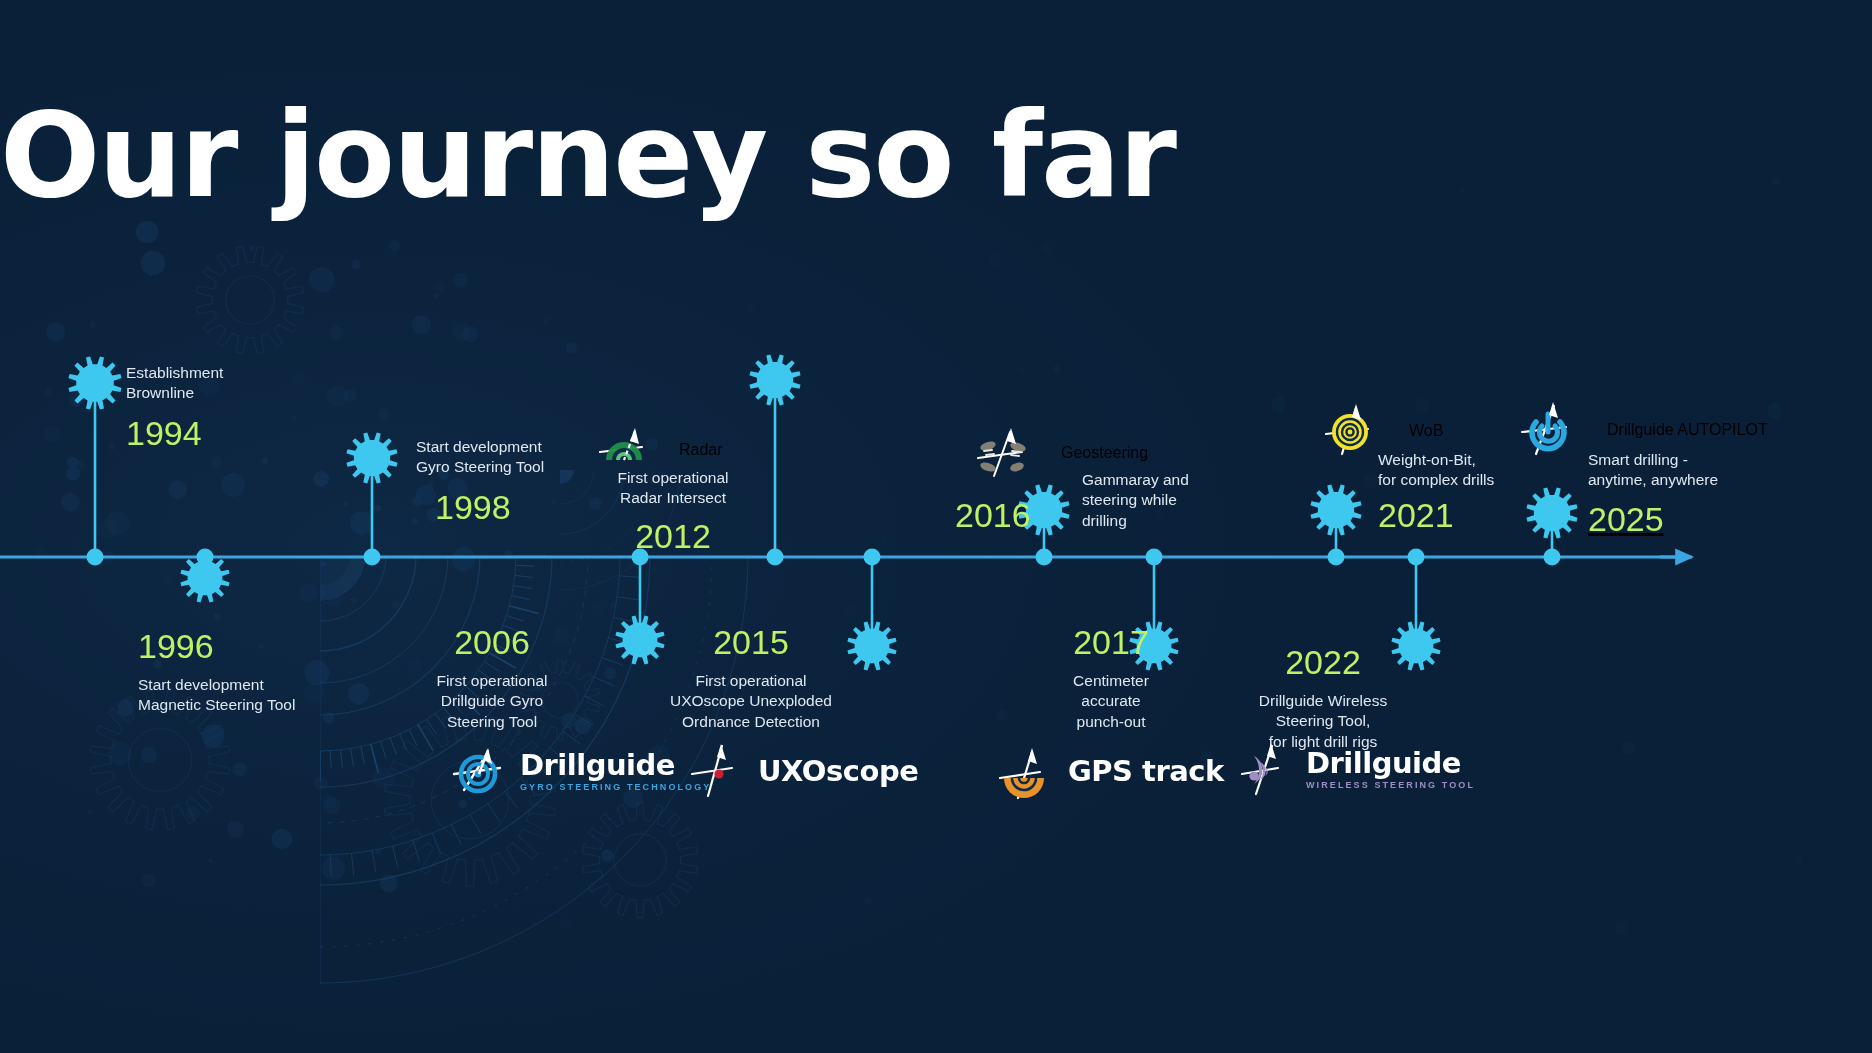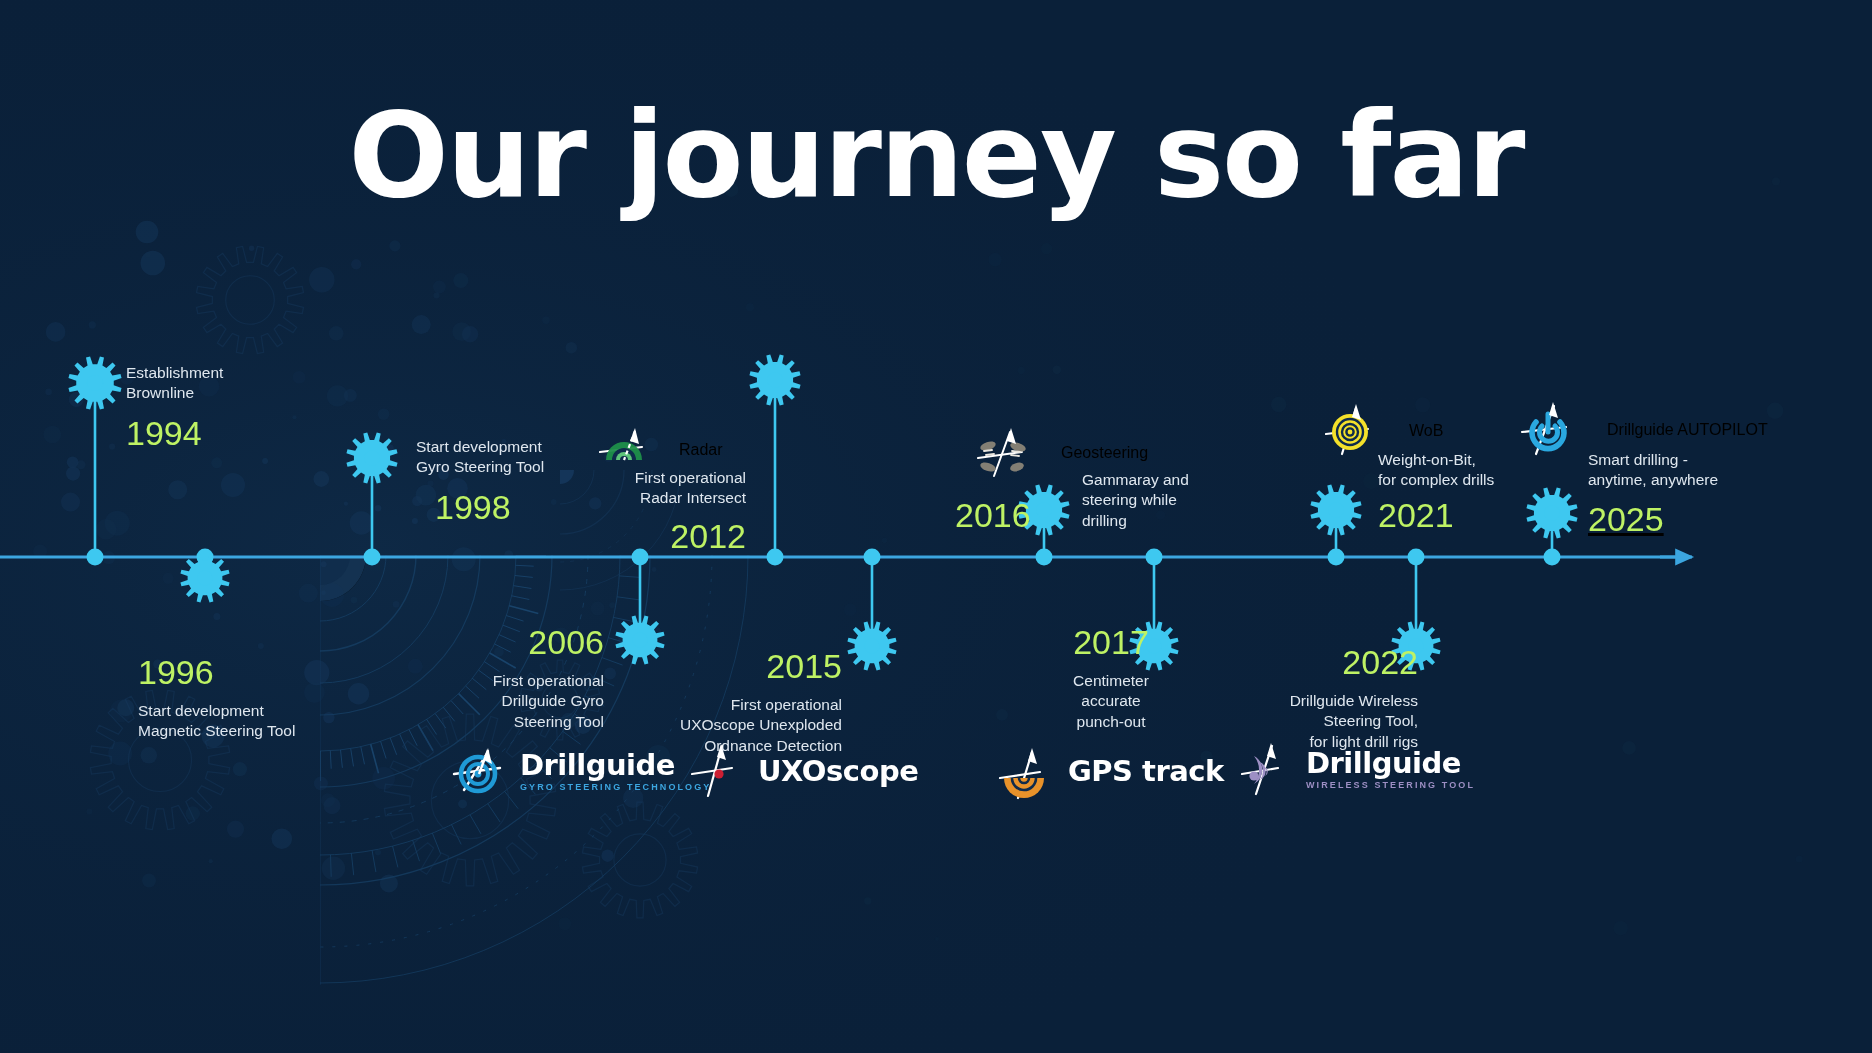--- a/index.html
+++ b/index.html
@@ -9,21 +9,21 @@
     font-family:"Liberation Sans", sans-serif;
     position:relative;
   }
   #stage{position:absolute;inset:0;width:1872px;height:1053px;}
 
   
   #bg{position:absolute;inset:0;width:100%;height:100%;pointer-events:none;}
 
   
   .title{
-    position:absolute;left:0;right:0;top:96px;text-align:center;
+    position:absolute;left:0;right:0;top:96px;
     color:#ffffff;font-weight:800;font-size:118px;line-height:1;
     letter-spacing:-2px;
     font-family:"DejaVu Sans","Liberation Sans",sans-serif;
     white-space:nowrap;
   }
 
   
   #axis{position:absolute;left:0;top:0;width:1872px;height:1053px;pointer-events:none;}
 
   
@@ -34,21 +34,21 @@
   }
   .ms .desc{
     color:#dfe7ef;font-size:15.5px;line-height:1.32;font-weight:400;
     white-space:pre-line;
   }
   .ms .head{
     color:#dfe7ef;font-size:15.5px;line-height:1.32;font-weight:400;
     white-space:pre-line;
   }
   .ta-l{text-align:left;}
-  .ta-r{text-align:right;}
+  .ta-r{text-align:center;}
   .ta-c{text-align:center;}
 
   
   .brand{position:absolute;display:flex;align-items:center;gap:10px;}
   .brand .bmark{flex:0 0 auto;}
   .brand .btxt{display:flex;flex-direction:column;justify-content:center;line-height:1;}
   .brand .bname{
     color:#ffffff;font-weight:800;font-size:29px;letter-spacing:-0.5px;
     font-family:"DejaVu Sans","Liberation Sans",sans-serif;white-space:nowrap;
   }
@@ -564,21 +564,21 @@
         <circle cx="1552" cy="513" r="7.8" fill="#3ec8f0"></circle>
       </g>
   </svg>
 
   <div class="ms ta-l" style="left:126px;top:363px;width:230px;">
     <div class="head">Establishment
 Brownline</div>
     <div class="year" style="margin-top:12px;">1994</div>
   </div>
 
-  <div class="ms ta-l" style="left:138px;top:655px;width:260px;">
+  <div class="ms ta-l" style="left:138px;top:629px;width:260px;">
     <div class="year">1996</div>
     <div class="desc" style="margin-top:10px;">Start development
 Magnetic Steering Tool</div>
   </div>
 
   <div class="ms ta-l" style="left:416px;top:437px;width:250px;">
     <div class="head">Start development
 Gyro Steering Tool</div>
     <div class="year" style="margin-top:12px;margin-left:19px;">1998</div>
   </div>
@@ -629,21 +629,21 @@
     <span class="btxt">
       <span class="bname">Radar</span>
     </span>
   </div>
   <div class="ms ta-r" style="left:600px;top:468px;width:146px;">
     <div class="desc">First operational
 Radar Intersect</div>
     <div class="year" style="margin-top:10px;">2012</div>
   </div>
 
-  <div class="ms ta-r" style="left:660px;top:625px;width:182px;margin-top:24px;">
+  <div class="ms ta-r" style="left:660px;top:625px;width:182px;">
     <div class="year">2015</div>
     <div class="desc" style="margin-top:10px;">First operational
 UXOscope Unexploded
 Ordnance Detection</div>
   </div>
   <div class="brand" style="left:688px;top:738px;">
     <span class="bmark">
       <svg width="60" height="62" viewBox="0 0 60 62">
         <g stroke="#ffffff" stroke-width="2.2" stroke-linecap="round">
           <line x1="4" y1="36" x2="44" y2="30"></line>

